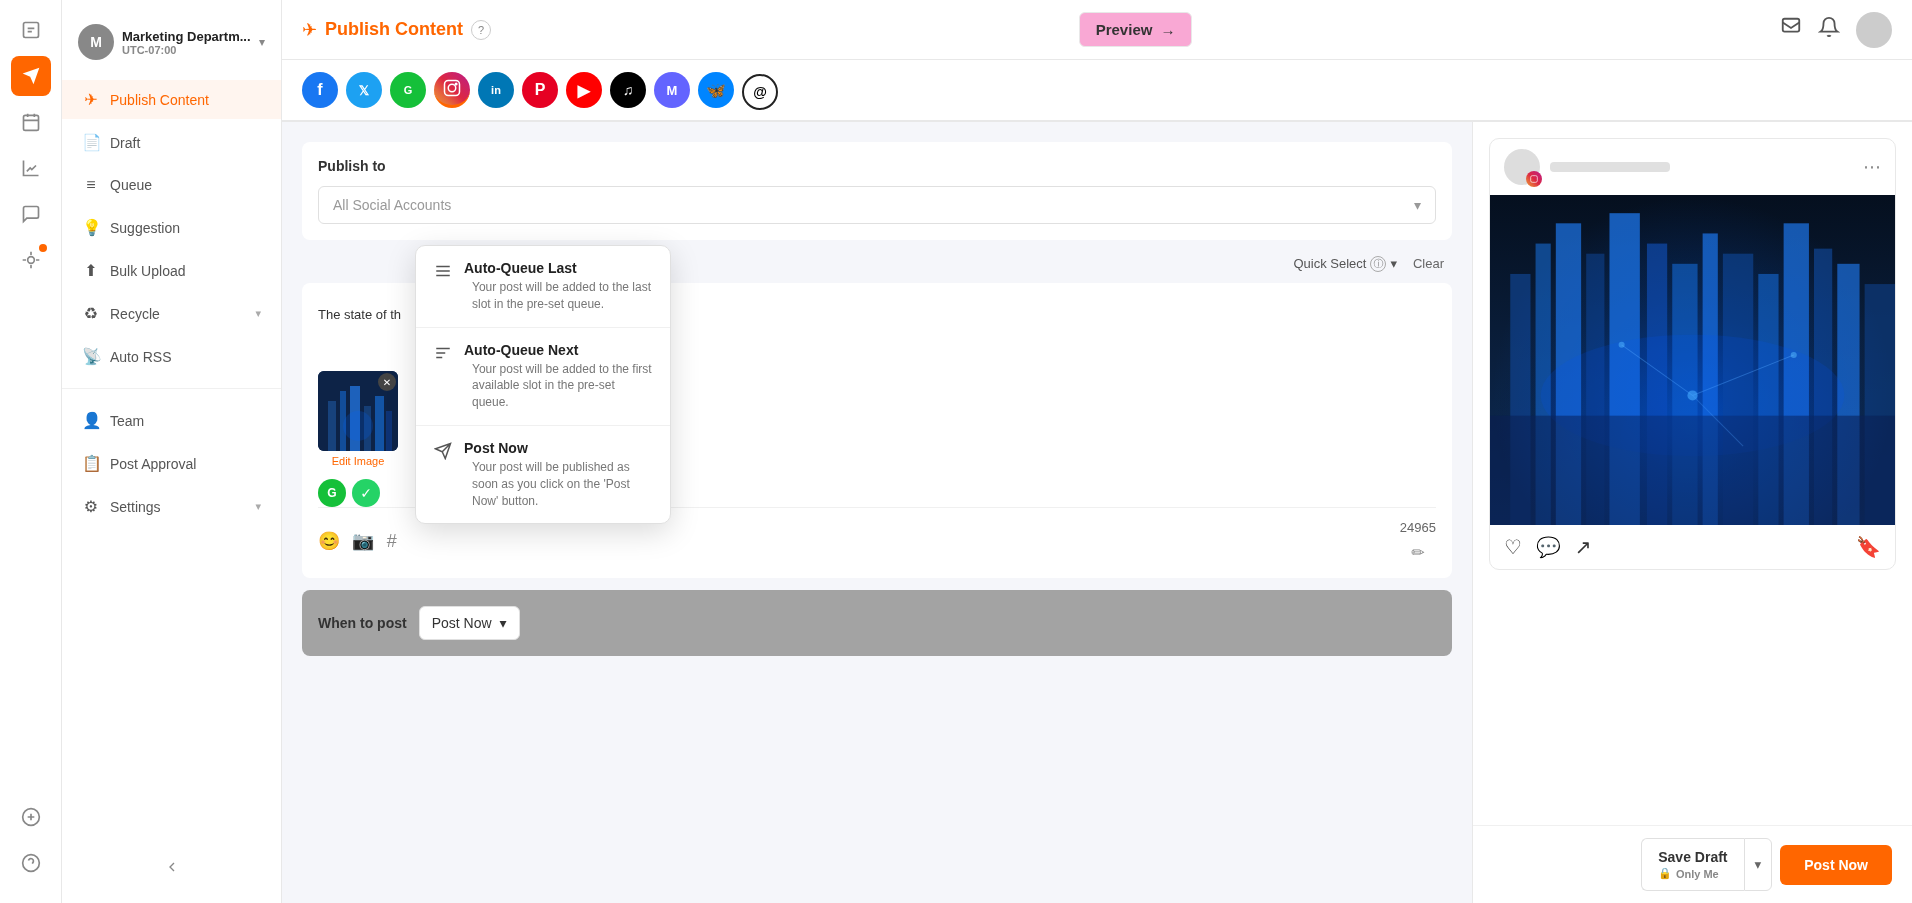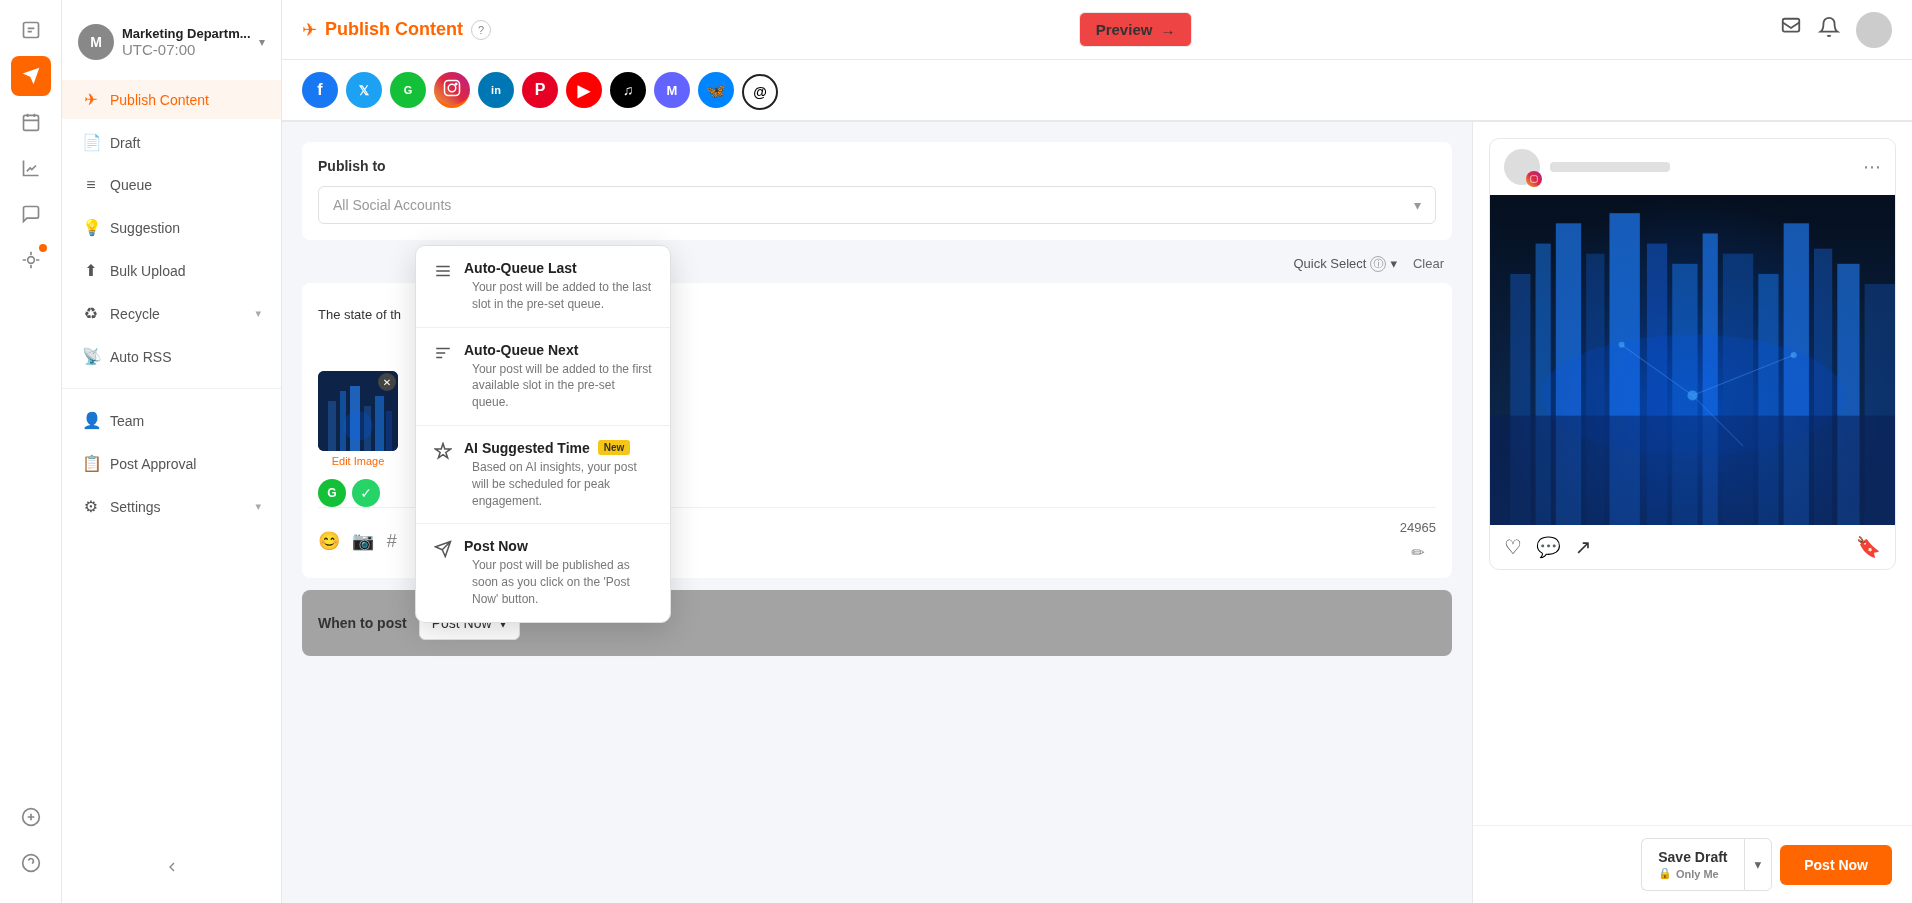--- a/index.html
+++ b/index.html
@@ -44,21 +44,21 @@
       padding: 8px 16px 16px;
       display: flex; align-items: center; gap: 8px;
     }
     .org-avatar {
       width: 36px; height: 36px; border-radius: 50%;
       background: #888; display: flex; align-items: center; justify-content: center;
       color: #fff; font-weight: bold; font-size: 14px;
     }
     .org-info { flex: 1; }
     .org-name { font-weight: 600; font-size: 13px; color: #222; }
-    .org-tz { font-size: 15px; color: #888; }
+    .org-tz { font-size: 11px; color: #888; font-weight: bold; }
     .chevron-icon { color: #888; font-size: 12px; }
 
     .sidebar-item {
       display: flex; align-items: center; gap: 10px;
       padding: 10px 20px;
       cursor: pointer;
       color: #555;
       font-size: 14px;
       font-weight: 500;
       border-radius: 0;
@@ -229,21 +229,21 @@
     .preview-panel {
       width: 440px;
       background: #fff;
       border-left: 1px solid #e8e8e8;
       display: flex;
       flex-direction: column;
     }
     .preview-btn {
       display: flex; align-items: center; gap: 8px;
       font-size: 15px; font-weight: 600; color: #333;
-      cursor: pointer; background: #ef4444;
+      cursor: pointer; background: #f9a8d4;
       border: 1px solid #e8e8e8; border-radius: 6px;
       padding: 8px 16px;
     }
 
     .preview-content { flex: 1; padding: 16px; overflow-y: auto; }
 
     
     .ig-post {
       border: 1px solid #e8e8e8; border-radius: 10px; overflow: hidden;
       background: #fff;
@@ -722,34 +722,20 @@
         <svg width="18" height="18" viewBox="0 0 24 24" fill="none" stroke="currentColor" stroke-width="2">
             <path d="M3 6h18M3 12h12M3 18h8"></path>
           </svg>
       </span>
       <div class="dropdown-item-content">
         <div class="dropdown-item-title">Auto-Queue Next</div>
         <div class="dropdown-item-desc">Your post will be added to the first available slot in the pre-set queue.</div>
       </div>
     </div>
 
-    <div class="dropdown-item">
-      <span class="dropdown-item-icon">
-        <svg width="18" height="18" viewBox="0 0 24 24" fill="none" stroke="currentColor" stroke-width="2">
-            <path d="M12 2l2.4 7.4H22l-6.2 4.5 2.4 7.4L12 17l-6.2 4.3 2.4-7.4L2 9.4h7.6z"></path>
-          </svg>
-      </span>
-      <div class="dropdown-item-content">
-        <div class="dropdown-item-title">
-          <span>AI Suggested Time</span>
-          <span class="new-badge">New</span>
-        </div>
-        <div class="dropdown-item-desc">Based on AI insights, your post will be scheduled for peak engagement.</div>
-      </div>
-    </div>
 
 
     <div class="dropdown-item">
       <span class="dropdown-item-icon">
         <svg width="18" height="18" viewBox="0 0 24 24" fill="none" stroke="currentColor" stroke-width="2">
             <path d="M22 2L11 13M22 2L15 22l-4-9-9-4 20-7z"></path>
           </svg>
       </span>
       <div class="dropdown-item-content">
         <div class="dropdown-item-title">Post Now</div>

